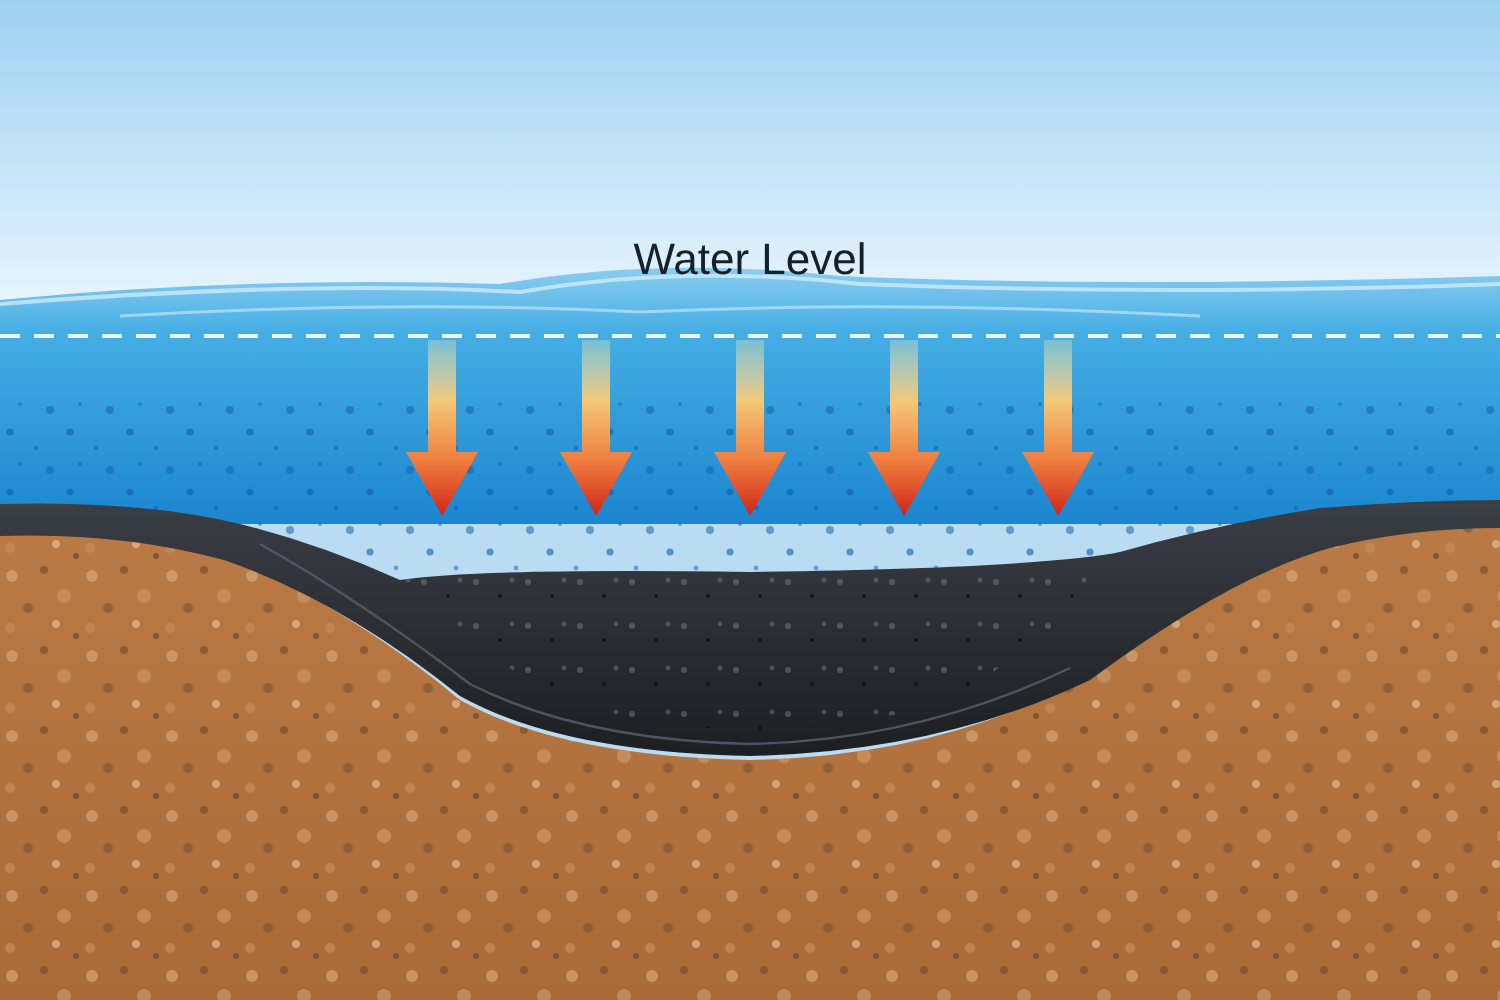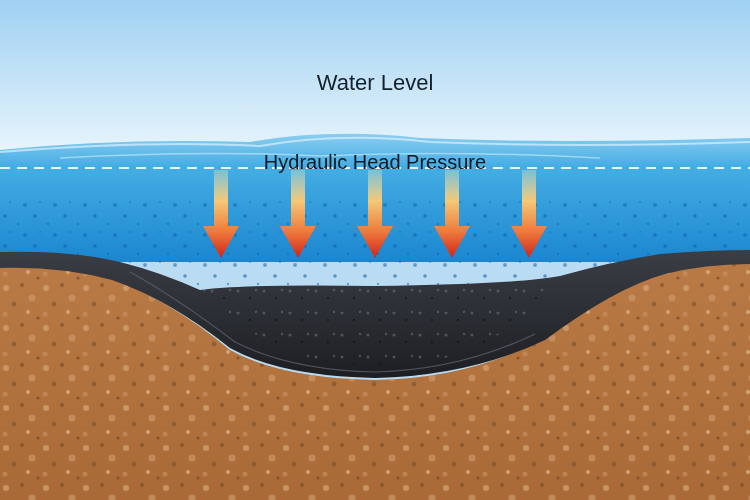--- a/index.html
+++ b/index.html
@@ -3,20 +3,21 @@
   <meta charset="utf-8">
   <style>
     html, body { margin: 0; padding: 0; }
     body { width: 750px; height: 500px; overflow: hidden; position: relative; background: #b9dcf3; }
     .scene { position: absolute; left: 0; top: 0; width: 750px; height: 500px; }
     .label {
       position: absolute;
       font-family: "Liberation Sans", "DejaVu Sans", sans-serif;
       white-space: nowrap;
       transform: translateX(-50%);
+      margin-top: 47px;
     }
     .water-label { left: 375px; top: 70px; font-size: 22px; color: #15202b; }
     .head-label { left: 375px; top: 151px; font-size: 20px; color: #101820; }
     .liner-label { left: 375px; top: 311px; font-size: 21px; color: #ffffff; text-shadow: 0 1px 2px rgba(0,0,0,0.6); }
   </style>
 </head>
 <body>
 
 <div class="scene">
   <svg width="750" height="500" viewBox="0 0 750 500">
@@ -95,14 +96,13 @@
       <g transform="translate(452,0)">
         <path d="M-7,170 L7,170 L7,226 L18,226 L0,258 L-18,226 L-7,226 Z" fill="url(#arrowGrad)"></path>
       </g>
       <g transform="translate(529,0)">
         <path d="M-7,170 L7,170 L7,226 L18,226 L0,258 L-18,226 L-7,226 Z" fill="url(#arrowGrad)"></path>
       </g>
     </g>
   </svg>
 
   <div class="label water-label">Water Level</div>
-  <div class="label head-label">Hydraulic Head Pressure</div>
 </div>
 
 </body></html>

